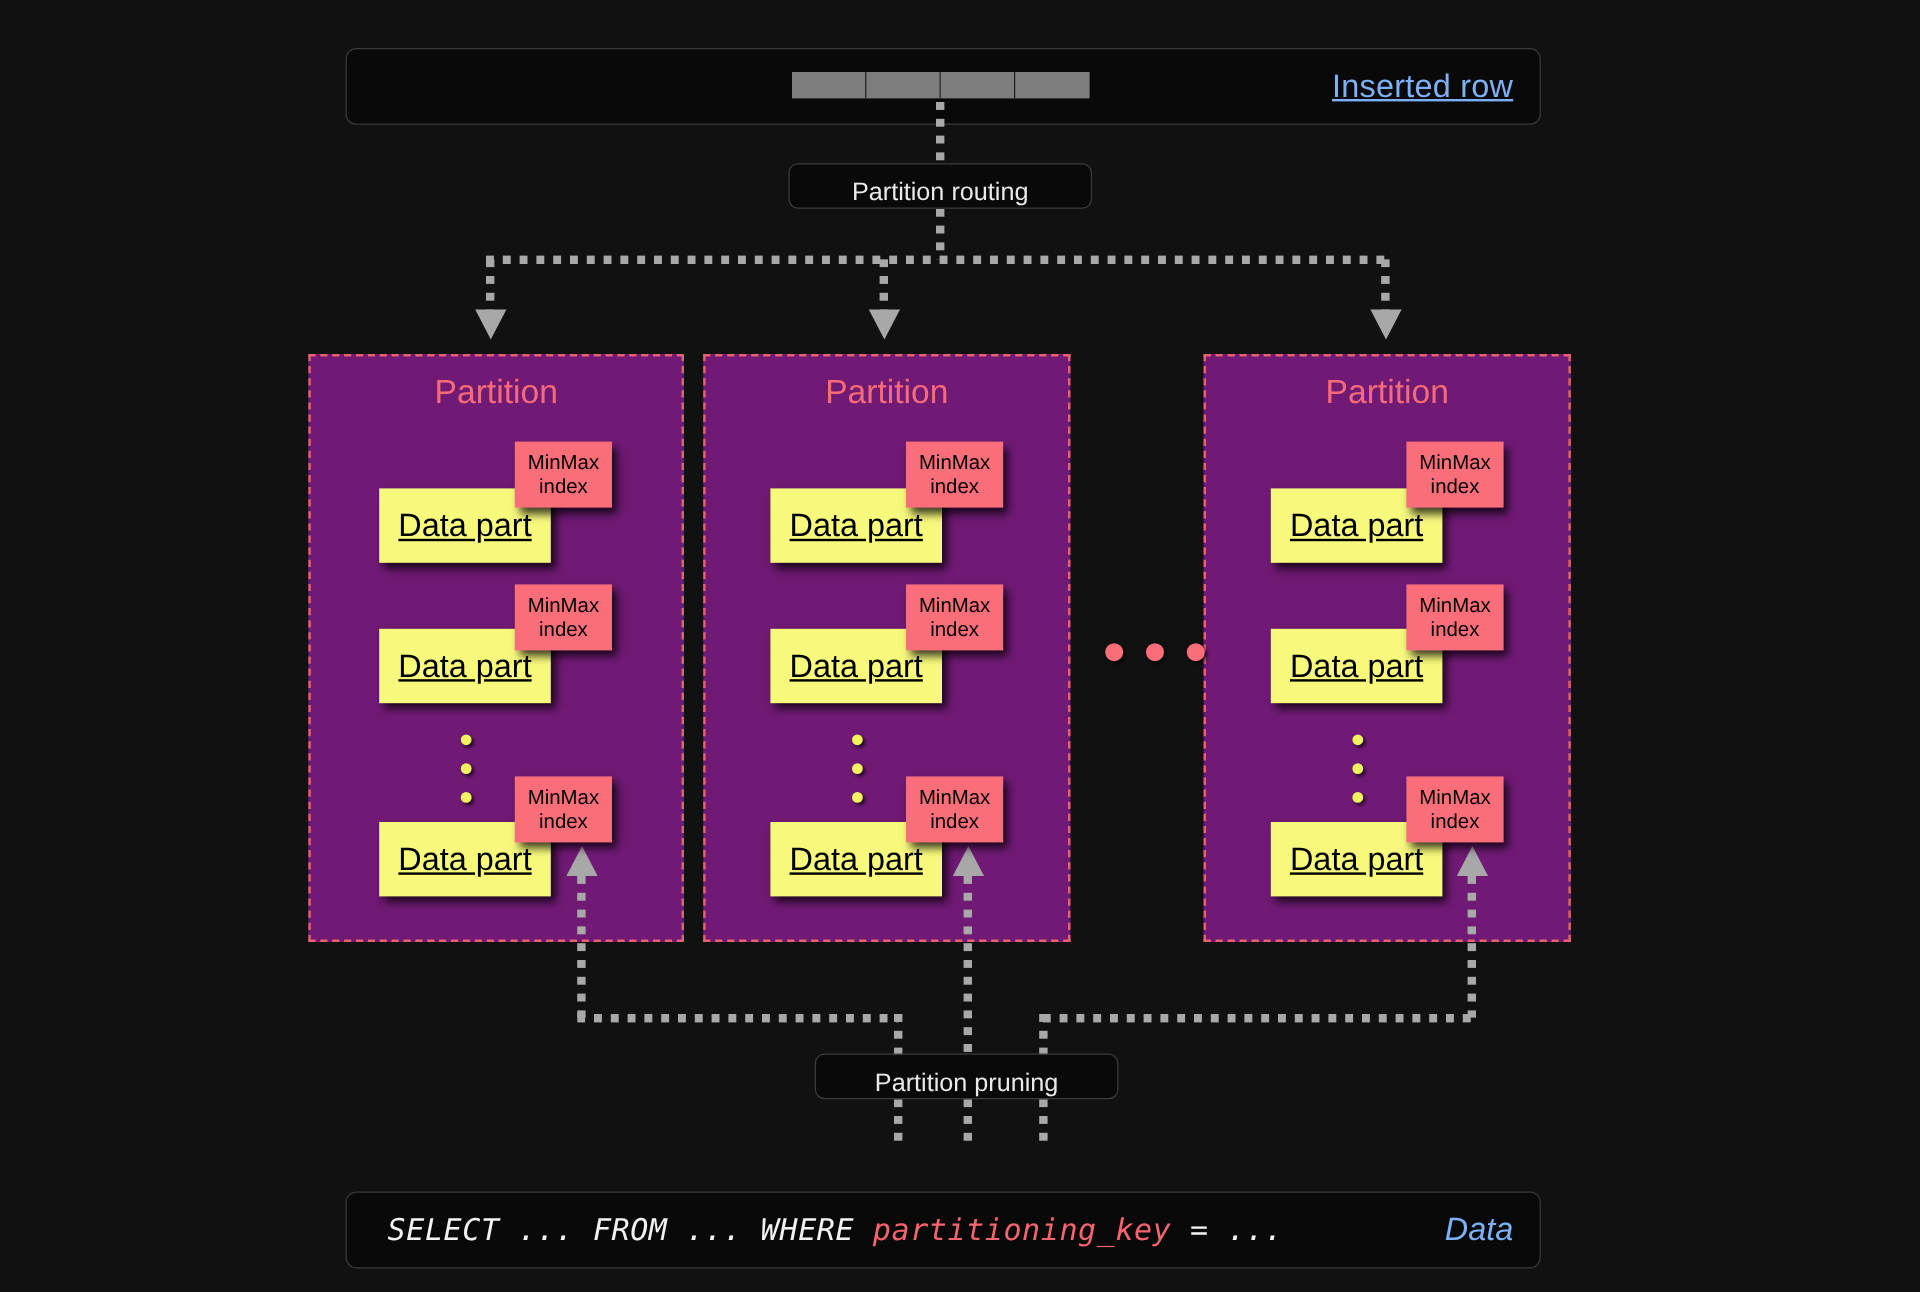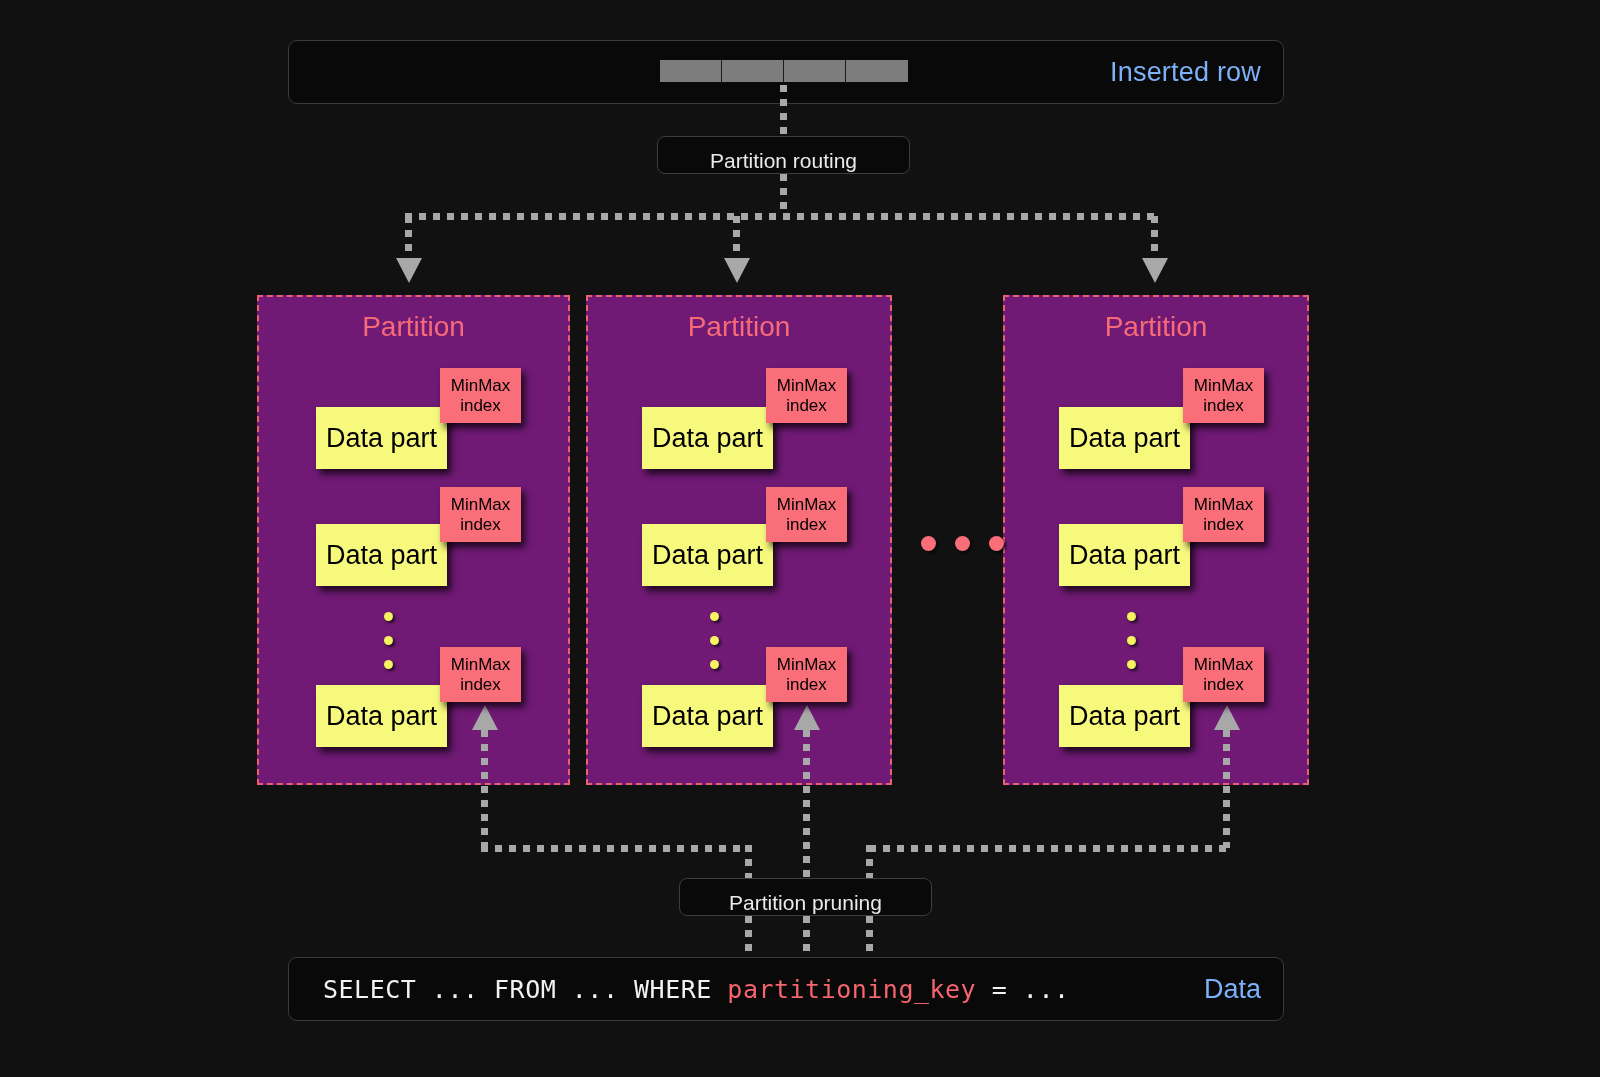--- a/index.html
+++ b/index.html
@@ -18,21 +18,21 @@
     background:#090909;
     border:1px solid #3a3a3a;
     border-radius:9px;
     box-sizing:border-box;
   }
 
   
   #insertedRowBar{left:288px;top:40px;width:996px;height:64px;}
   #insertedRowLabel{
     position:absolute;right:22px;top:50%;transform:translateY(-50%);
-    color:#7cb0f7;font-size:27px;letter-spacing:.2px;white-space:nowrap;
+    color:#7cb0f7;font-size:27px;letter-spacing:.2px;white-space:nowrap;text-decoration:underline;
   }
   #rowCells{
     position:absolute;left:371px;top:19px;display:flex;
   }
   .rowcell{
     width:62px;height:22px;background:#7d7d7d;
     border-right:1px solid #1b1b1b;box-sizing:border-box;
   }
   .rowcell:last-child{border-right:none;}
 
@@ -80,56 +80,56 @@
   }
   #p1{left:257px;width:313px;}
   #p2{left:586px;width:306px;}
   #p3{left:1003px;width:306px;}
   .partition-title{
     position:absolute;left:0;right:0;top:14px;text-align:center;
     color:#f76b78;font-size:28px;
   }
   .datapart{
     position:absolute;
-    width:131px;height:62px;
+    width:143px;height:62px;
     background:#f7f97d;
     color:#000;font-size:27px;
     display:flex;align-items:center;justify-content:center;
     box-shadow:4px 5px 7px rgba(0,0,0,.75);
     z-index:4;
+    text-decoration:underline;
   }
   .minmax{
     position:absolute;
     width:81px;height:55px;
     background:#fa6e7a;
     color:#000;font-size:17px;line-height:1.15;
     display:flex;flex-direction:column;align-items:center;justify-content:center;
     box-shadow:4px 5px 7px rgba(0,0,0,.75);
     z-index:5;
-    margin-left:11px;
   }
 
   
   .ydots{position:absolute;z-index:4;}
   .ydots i{
     display:block;width:9px;height:9px;border-radius:50%;
     background:#f2f35f;margin-bottom:15px;
     box-shadow:2px 2px 3px rgba(0,0,0,.7);
   }
   .ydots i:last-child{margin-bottom:0;}
 
   
   #middleDots{position:absolute;left:921px;top:536px;display:flex;gap:19px;z-index:4;}
   #middleDots i{
     display:block;width:15px;height:15px;border-radius:50%;
     background:#fa6e7a;box-shadow:2px 2px 3px rgba(0,0,0,.7);
   }
 
   
-  #queryBar{left:288px;top:957px;width:996px;height:64px;}
+  #queryBar{left:288px;top:993px;width:996px;height:64px;font-style:italic;}
   #queryText{
     position:absolute;left:34px;top:50%;transform:translateY(-50%);
     font-family:"DejaVu Sans Mono","Liberation Mono",monospace;
     font-size:25px;color:#f2f2f2;white-space:nowrap;letter-spacing:.5px;
   }
   #queryText .key{color:#f5646f;}
   #queryLabel{
     position:absolute;right:22px;top:50%;transform:translateY(-50%);
     color:#7cb0f7;font-size:27px;white-space:nowrap;
   }

